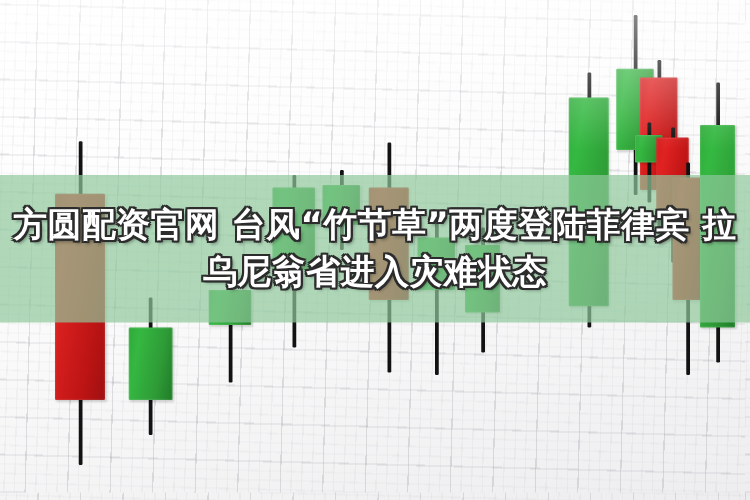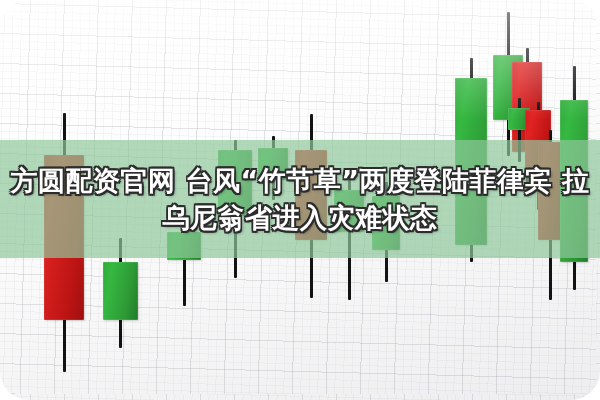--- a/index.html
+++ b/index.html
@@ -4,21 +4,20 @@
 <style>
   html,body{margin:0;padding:0;}
   body{
     width:600px;height:400px;overflow:hidden;
     font-family:"DejaVu Sans","Liberation Sans",sans-serif;
     background:#ffffff;
   }
   #stage{
     position:relative;width:600px;height:400px;overflow:hidden;
     background:linear-gradient(160deg,#ffffff 0%,#fcfcfc 45%,#f1f1f3 100%);
-    border-radius:29px;
   }
   
   .grid{
     position:absolute;inset:0;
     background-image:
       repeating-linear-gradient(91.5deg, rgba(150,150,160,.22) 0 1px, rgba(0,0,0,0) 1px 34px),
       repeating-linear-gradient(1.5deg, rgba(150,150,160,.20) 0 1px, rgba(0,0,0,0) 1px 30px);
     background-position:-4px -6px;
   }
   .grid-fine{

